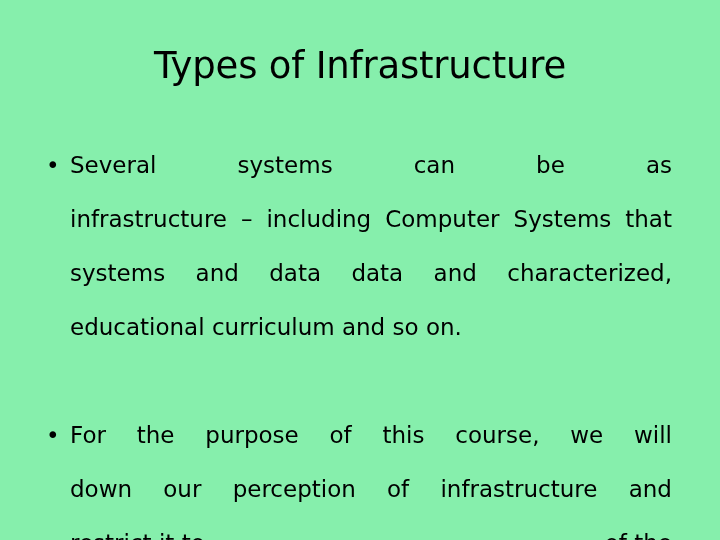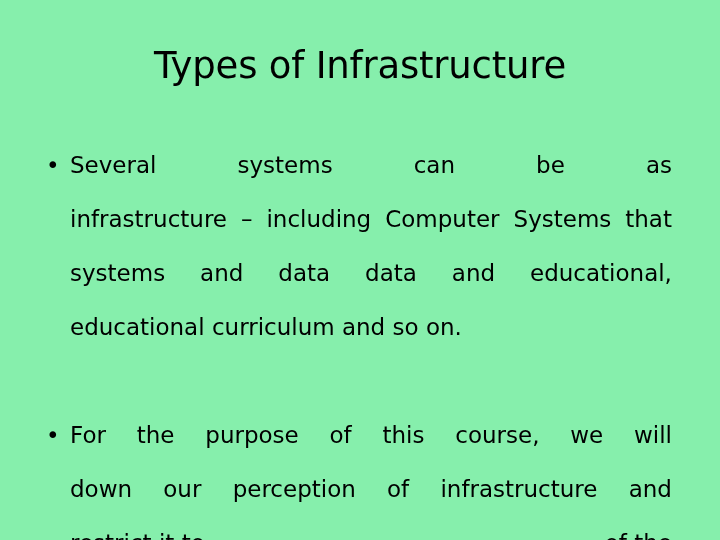--- a/index.html
+++ b/index.html
@@ -115,21 +115,21 @@
         <span>Systems</span>
         <span>that</span>
       </div>
 
       <div class="line justify">
         <span>systems</span>
         <span>and</span>
         <span>data</span>
         <span>data</span>
         <span>and</span>
-        <span>educational,</span>
+        <span>characterized,</span>
       </div>
 
       <div class="line flush">
         <span>educational curriculum and so on.</span>
       </div>
     </div>
 
     <div class="bullet-block">
       <div class="bullet-marker">•</div>
 

